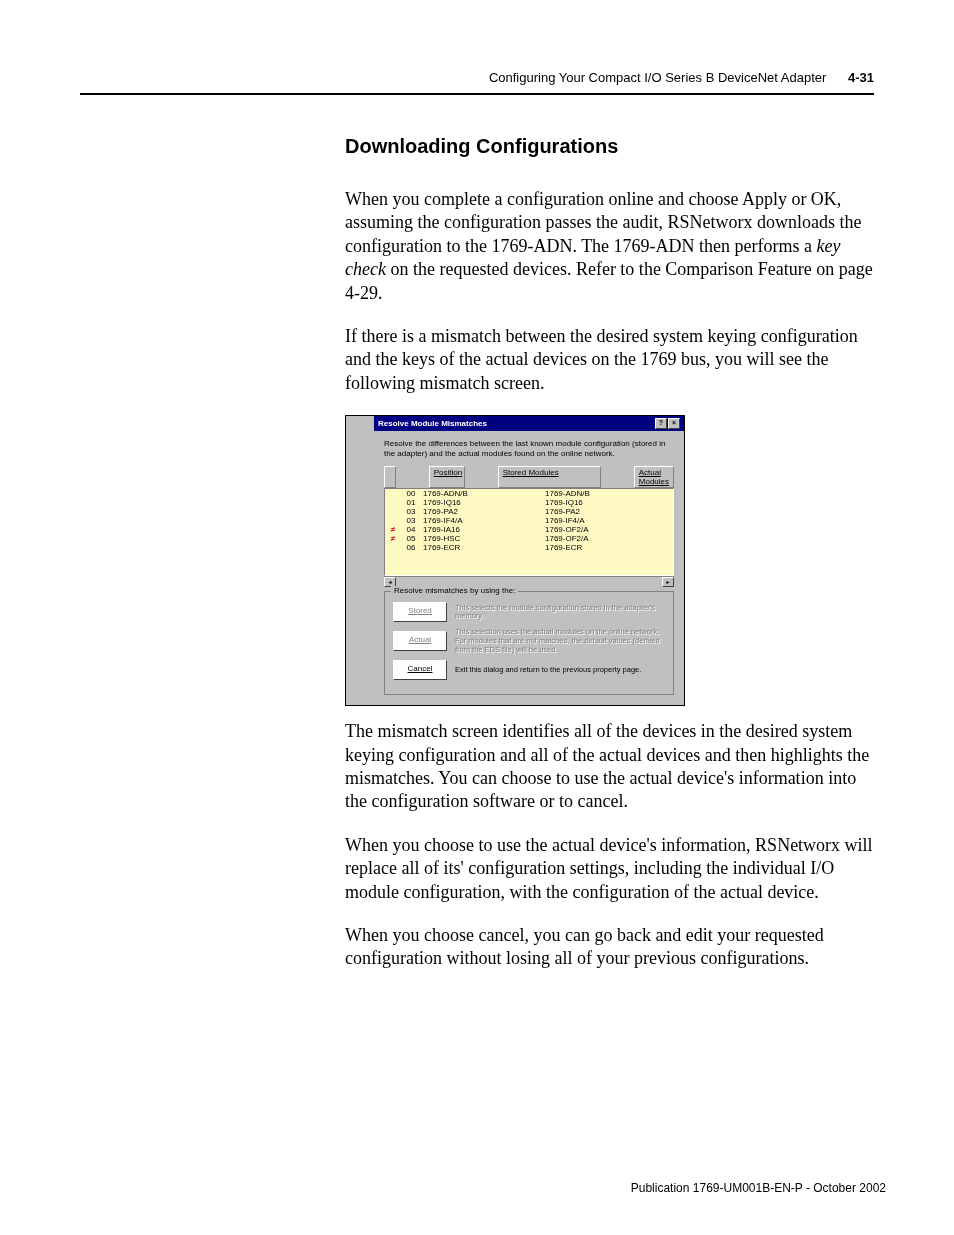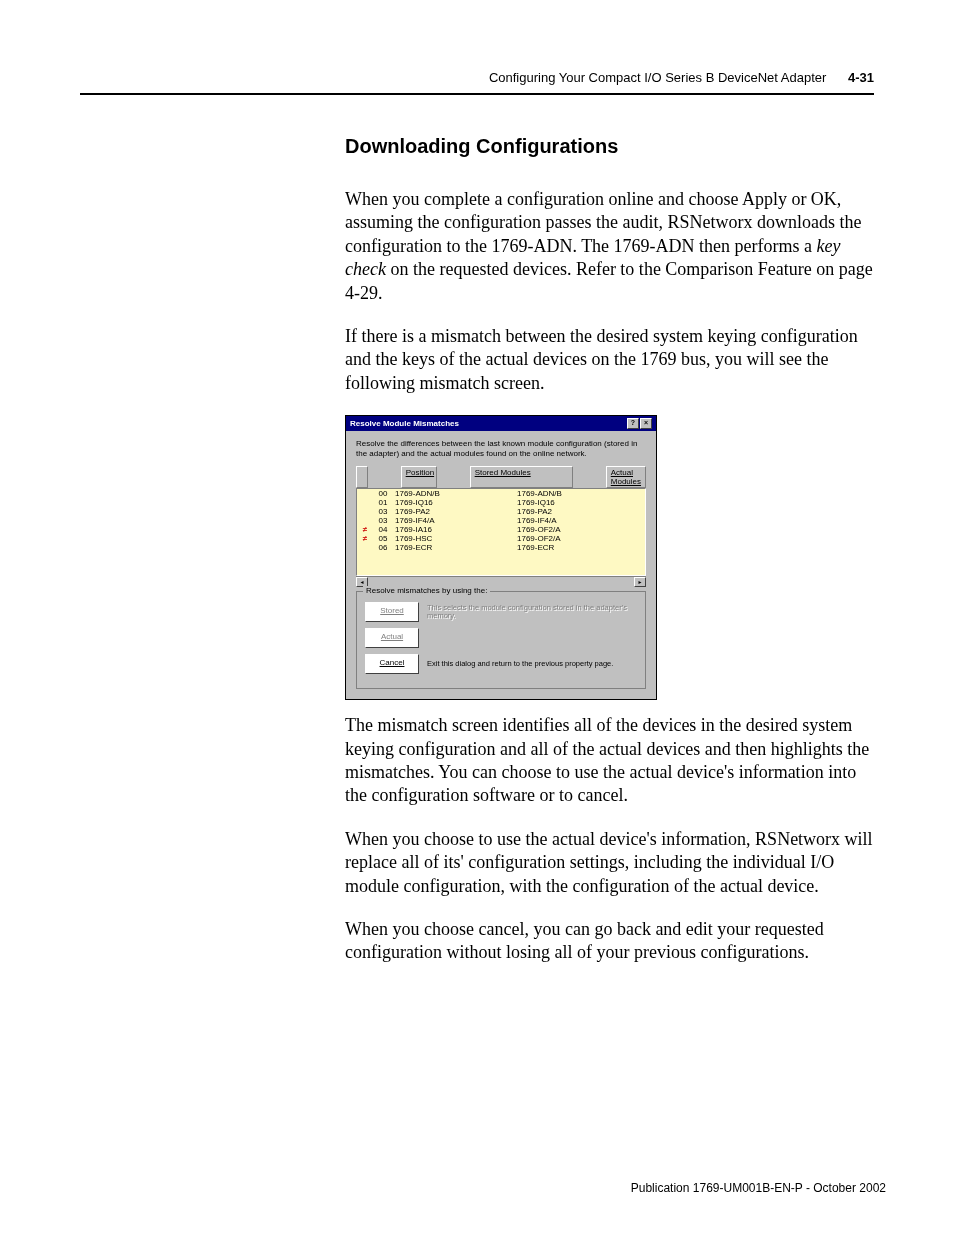--- a/index.html
+++ b/index.html
@@ -42,20 +42,21 @@
 
   
   .dialog {
     width: 310px;
     margin: 0 0 14px 0;
     font-family: "MS Sans Serif", Arial, sans-serif;
     font-size: 8px;
     border: 1px solid #000;
     background: #c0c0c0;
     color: #000;
+    padding-left: 28px;
   }
   .titlebar {
     background: #000080;
     color: #fff;
     font-weight: bold;
     padding: 2px 4px;
     display: flex;
     justify-content: space-between;
     align-items: center;
   }
@@ -250,20 +251,21 @@
 
         <div class="group">
           <span class="group-label">Resolve mismatches by using the:</span>
 
           <div class="btn-row">
             <div class="btn3d disabled">Stored</div>
             <div class="desc gray">This selects the module configuration stored in the adapter's memory.</div>
           </div>
           <div class="btn-row">
             <div class="btn3d disabled">Actual</div>
+            <div class="desc gray">This selection uses the actual modules on the online network. For modules that are not matched, the default values (derived from the EDS file) will be used.</div>
           </div>
           <div class="btn-row">
             <div class="btn3d">Cancel</div>
             <div class="desc">Exit this dialog and return to the previous property page.</div>
           </div>
         </div>
       </div>
     </div>
 
     <p class="body">The mismatch screen identifies all of the devices in the desired system keying configuration and all of the actual devices and then highlights the mismatches. You can choose to use the actual device's information into the configuration software or to cancel.</p>

